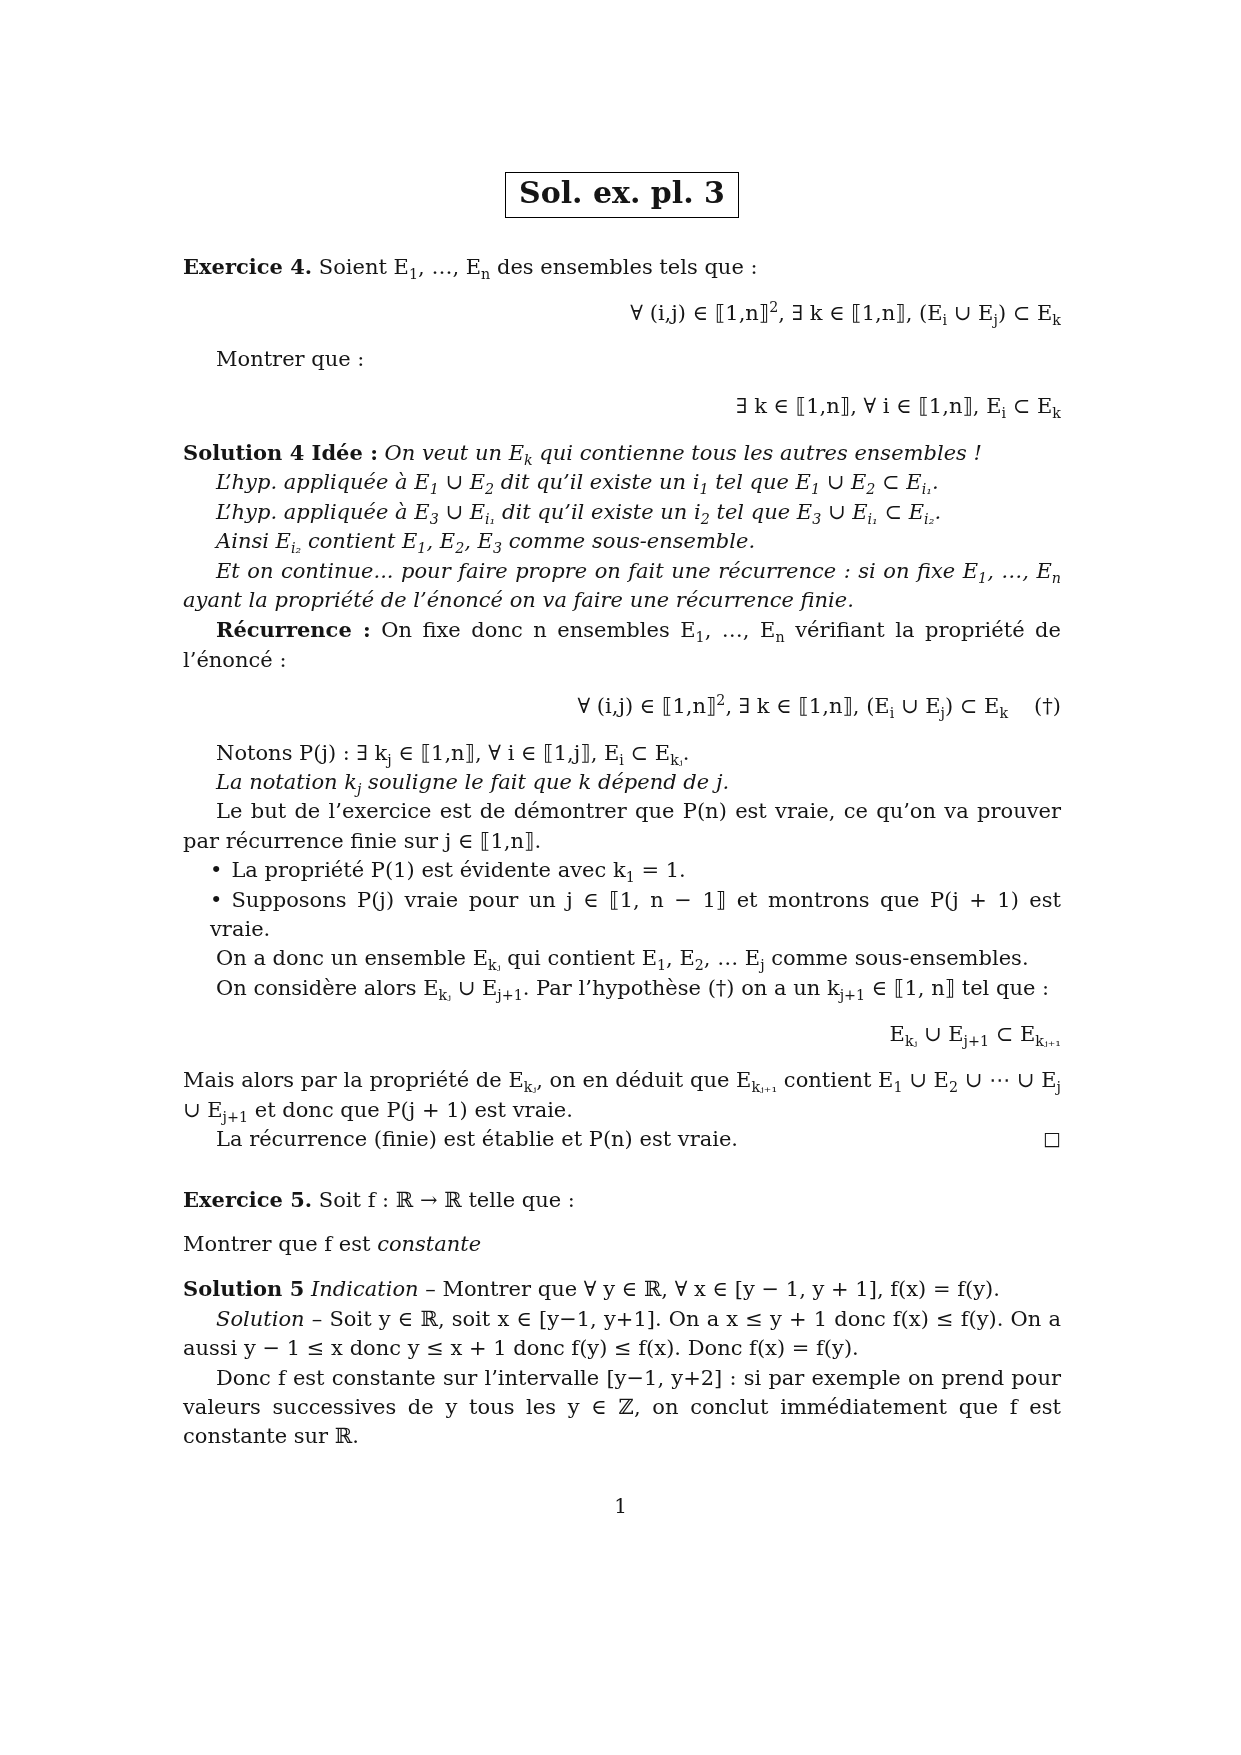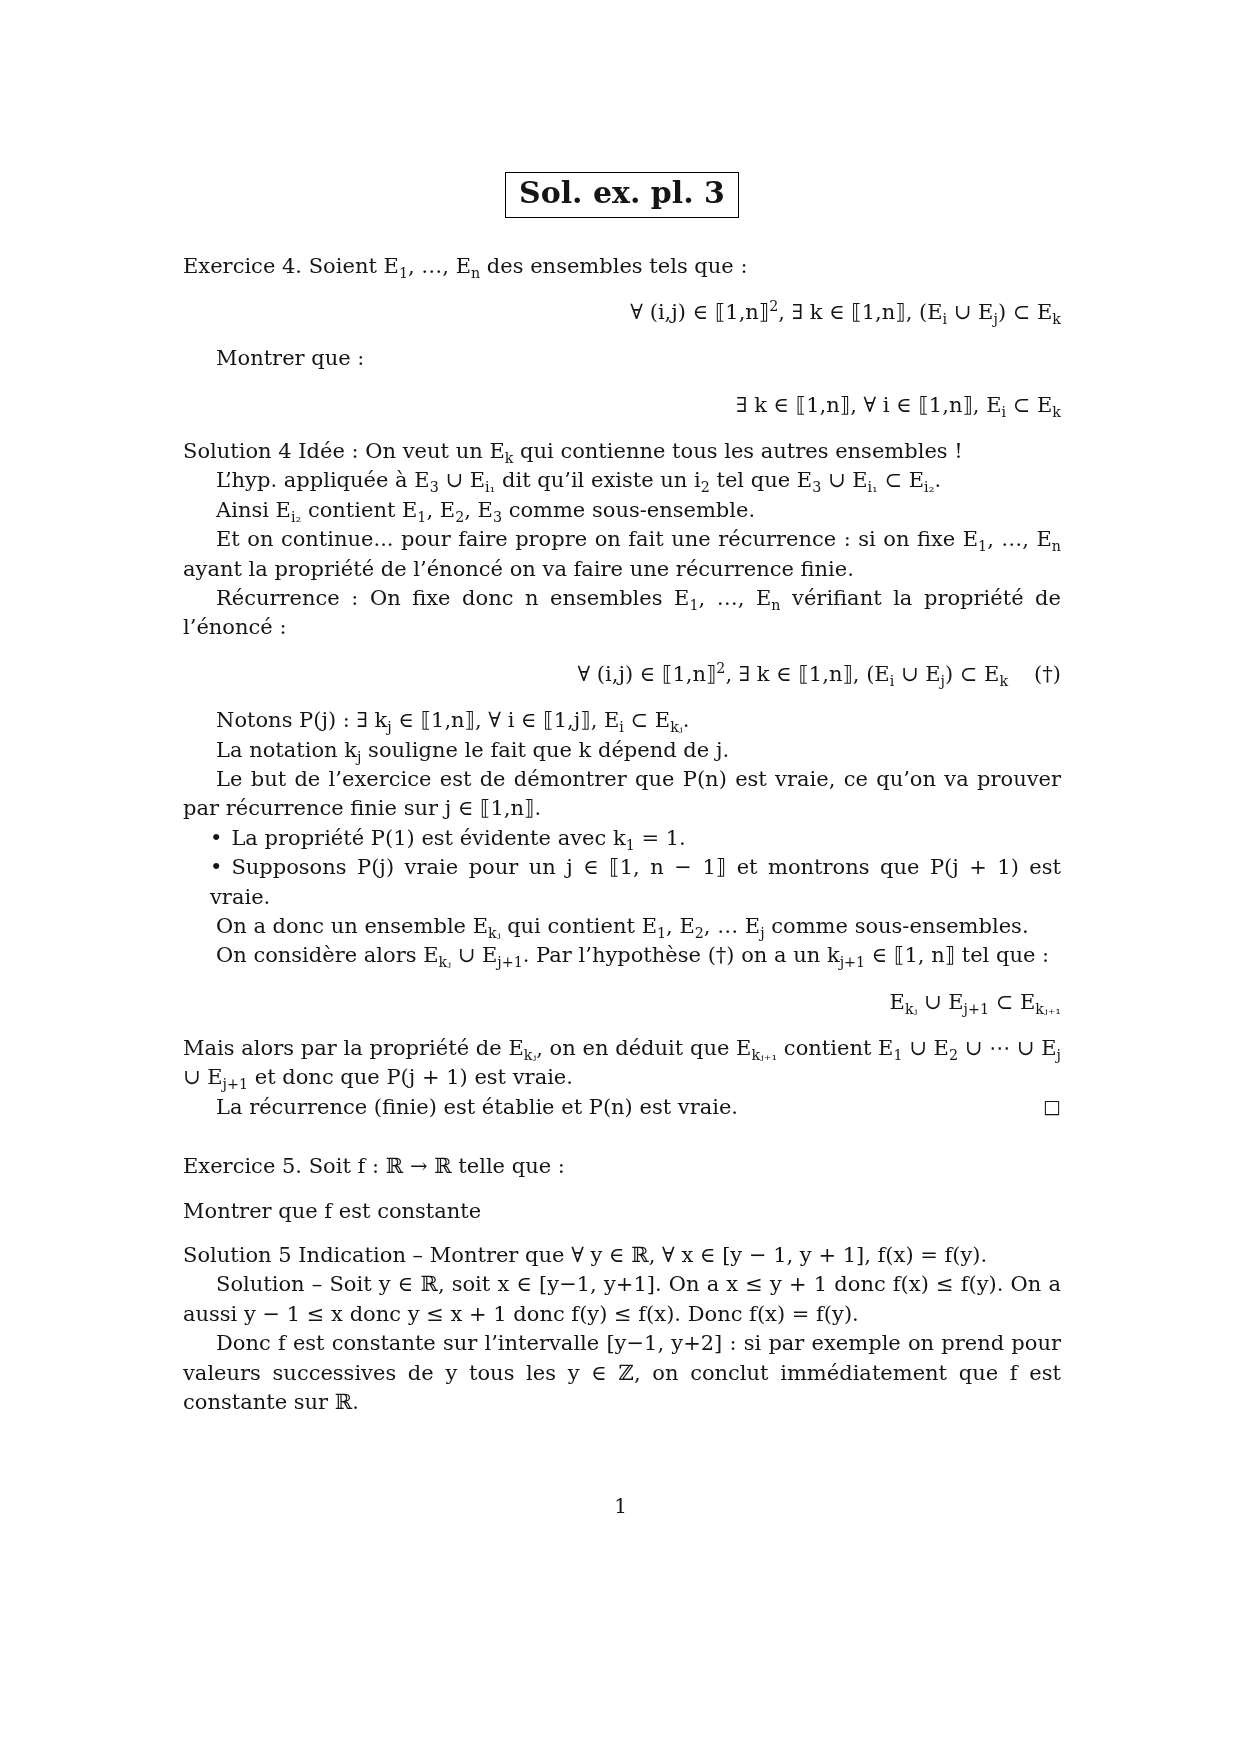--- a/index.html
+++ b/index.html
@@ -15,22 +15,22 @@
     position:absolute;
     left:183px;top:172px;
     width:878px;
     font-size:21px;
     line-height:1.40;
     text-align:justify;
   }
   p{margin:0;}
   sub{font-size:68%;line-height:0;}
   sup{font-size:68%;line-height:0;}
-  b,.b{font-weight:normal;}
-  .it{}
+  b,.b{font-weight:bold;}
+  .it{font-style:italic;}
   .ind{text-indent:33px;}
   .title-wrap{text-align:center;margin-bottom:34px;}
   .title-box{
     display:inline-block;
     border:1.6px solid #000;
     padding:3px 13px 6px 13px;
     font-weight:bold;
     font-size:30px;
     line-height:1.15;
   }
@@ -63,20 +63,21 @@
     <p><b>Exercice 4.</b> <span>Soient E<sub>1</sub>, …, E<sub>n</sub> des ensembles tels que :</span></p>
 
     <p class="formula">∀ (i,j) ∈ ⟦1,n⟧<sup>2</sup>, ∃ k ∈ ⟦1,n⟧, (E<sub>i</sub> ∪ E<sub>j</sub>) ⊂ E<sub>k</sub></p>
 
     <p class="ind">Montrer que :</p>
 
     <p class="formula">∃ k ∈ ⟦1,n⟧, ∀ i ∈ ⟦1,n⟧, E<sub>i</sub> ⊂ E<sub>k</sub></p>
 
     <p class="sec-gap"><b>Solution 4 Idée :</b> <span class="it">On veut un E<sub>k</sub> qui contienne tous les autres ensembles !</span></p>
 
+    <p class="ind it">L’hyp. appliquée à E<sub>1</sub> ∪ E<sub>2</sub> dit qu’il existe un i<sub>1</sub> tel que E<sub>1</sub> ∪ E<sub>2</sub> ⊂ E<sub>i₁</sub>.</p>
     <p class="ind it">L’hyp. appliquée à E<sub>3</sub> ∪ E<sub>i₁</sub> dit qu’il existe un i<sub>2</sub> tel que E<sub>3</sub> ∪ E<sub>i₁</sub> ⊂ E<sub>i₂</sub>.</p>
     <p class="ind it">Ainsi E<sub>i₂</sub> contient E<sub>1</sub>, E<sub>2</sub>, E<sub>3</sub> comme sous-ensemble.</p>
     <p class="ind it">Et on continue... pour faire propre on fait une récurrence : si on fixe E<sub>1</sub>, …, E<sub>n</sub> ayant la propriété de l’énoncé on va faire une récurrence finie.</p>
 
     <p class="ind"><b>Récurrence :</b> <span>On fixe donc n ensembles E<sub>1</sub>, …, E<sub>n</sub> vérifiant la propriété de l’énoncé :</span></p>
 
     <p class="formula"><span>∀ (i,j) ∈ ⟦1,n⟧<sup>2</sup>, ∃ k ∈ ⟦1,n⟧, (E<sub>i</sub> ∪ E<sub>j</sub>) ⊂ E<sub>k</sub></span><span class="tag">(†)</span></p>
 
     <p class="ind">Notons P(j) : ∃ k<sub>j</sub> ∈ ⟦1,n⟧, ∀ i ∈ ⟦1,j⟧, E<sub>i</sub> ⊂ E<sub>kⱼ</sub>.</p>
     <p class="ind it">La notation k<sub>j</sub> souligne le fait que k dépend de j.</p>

